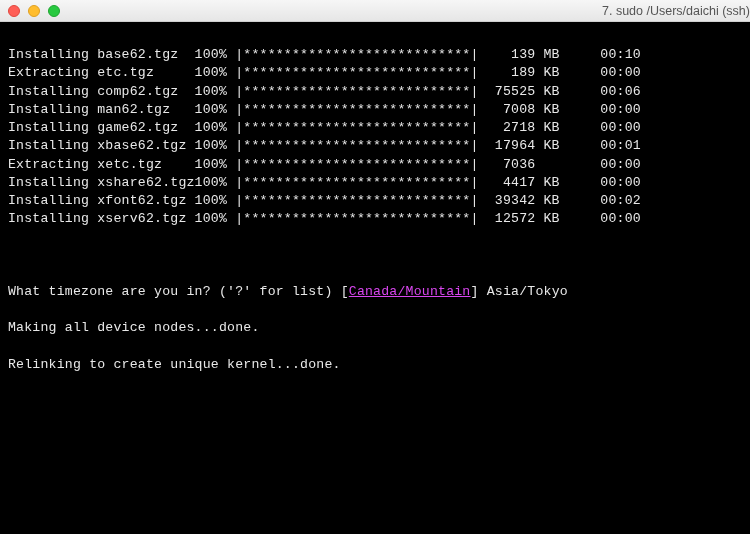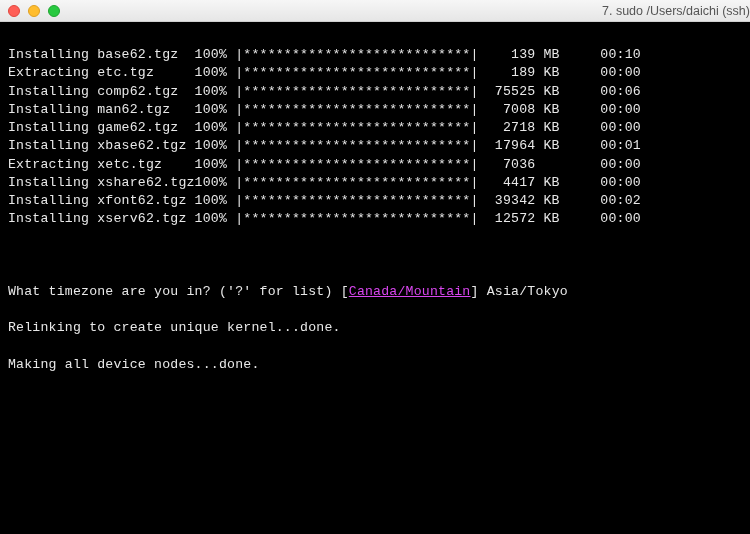--- a/index.html
+++ b/index.html
@@ -59,22 +59,22 @@
     <div class="tl-btn tl-min"></div>
     <div class="tl-btn tl-zoom"></div>
   </div>
   <div class="title">7. sudo  /Users/daichi (ssh)</div>
 </div>
 
 <div class="term">
 <div id="install-rows"><div class="row">Installing base62.tgz  100% |****************************|    139 MB     00:10</div><div class="row">Extracting etc.tgz     100% |****************************|    189 KB     00:00</div><div class="row">Installing comp62.tgz  100% |****************************|  75525 KB     00:06</div><div class="row">Installing man62.tgz   100% |****************************|   7008 KB     00:00</div><div class="row">Installing game62.tgz  100% |****************************|   2718 KB     00:00</div><div class="row">Installing xbase62.tgz 100% |****************************|  17964 KB     00:01</div><div class="row">Extracting xetc.tgz    100% |****************************|   7036        00:00</div><div class="row">Installing xshare62.tgz100% |****************************|   4417 KB     00:00</div><div class="row">Installing xfont62.tgz 100% |****************************|  39342 KB     00:02</div><div class="row">Installing xserv62.tgz 100% |****************************|  12572 KB     00:00</div></div>
 <div class="blank"></div>
 <div class="row"><span>What timezone are you in? ('?' for list) [</span><span class="link">Canada/Mountain</span><span>] Asia/Tokyo</span></div>
+<div class="row">Making all device nodes...done.</div>
 <div class="row">Relinking to create unique kernel...done.</div>
-<div class="row">Making all device nodes...done.</div>
 
 
 
 
 
 
 
 </div>
 
 </body></html>

